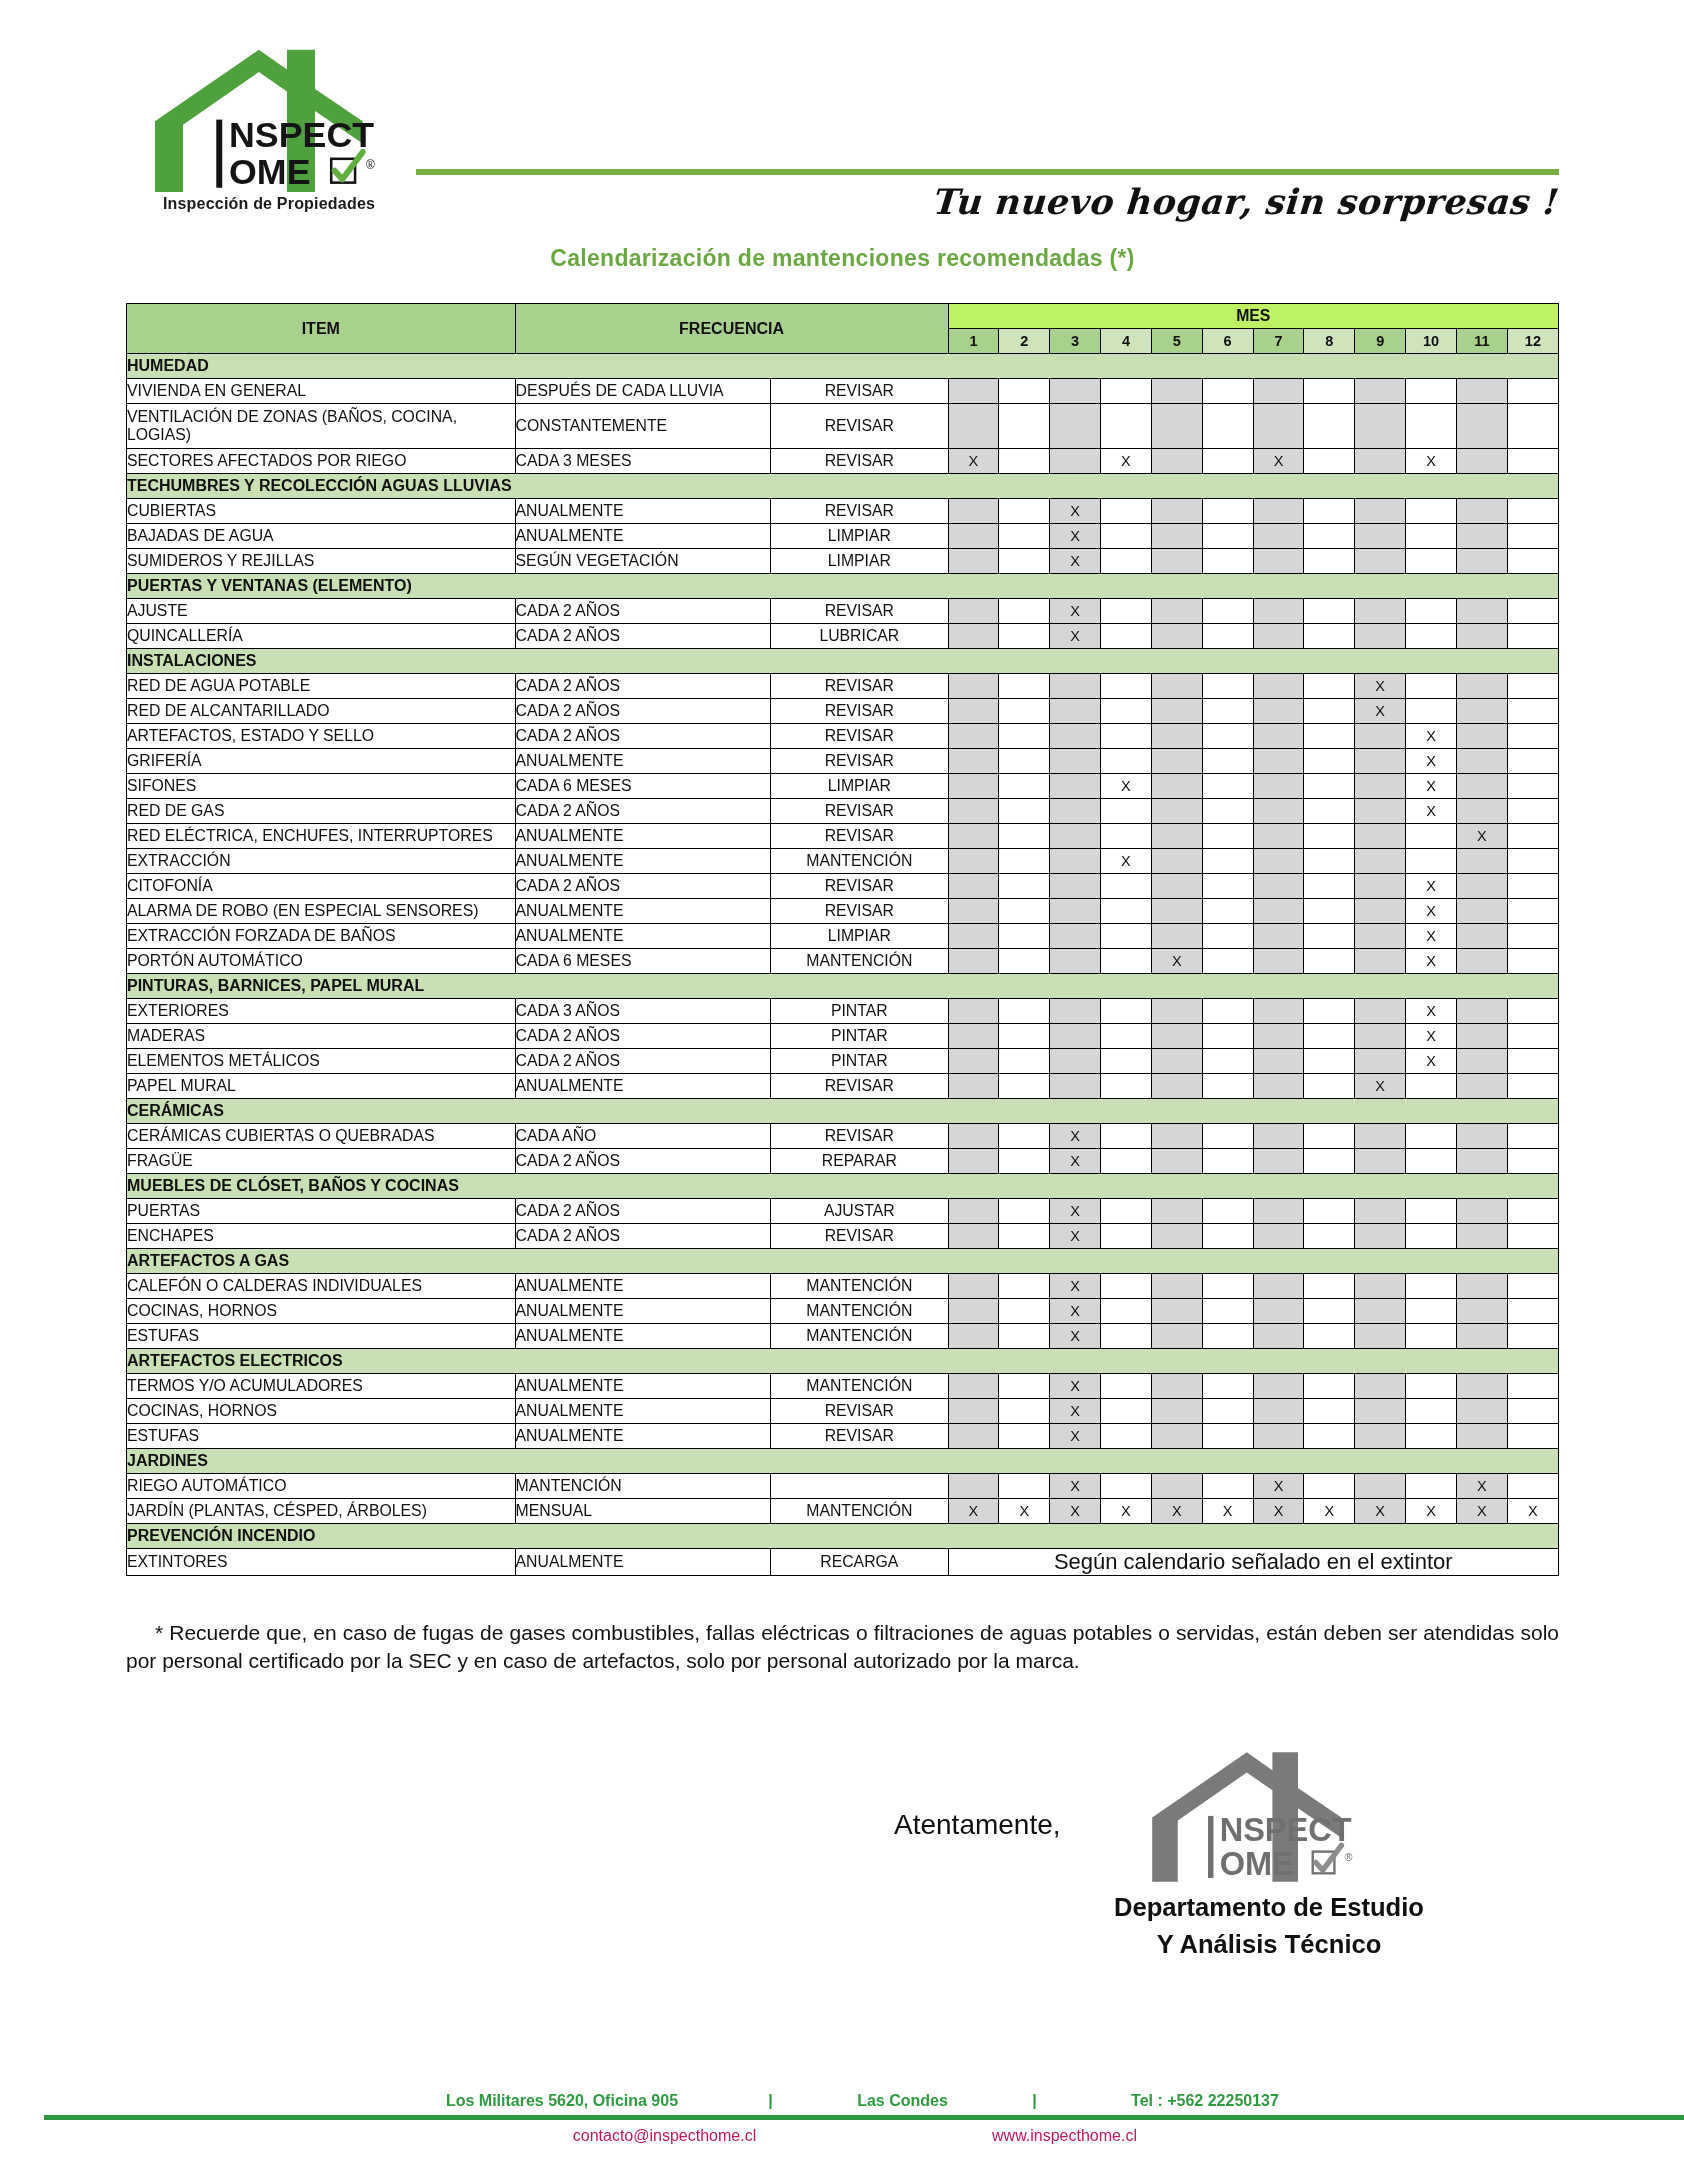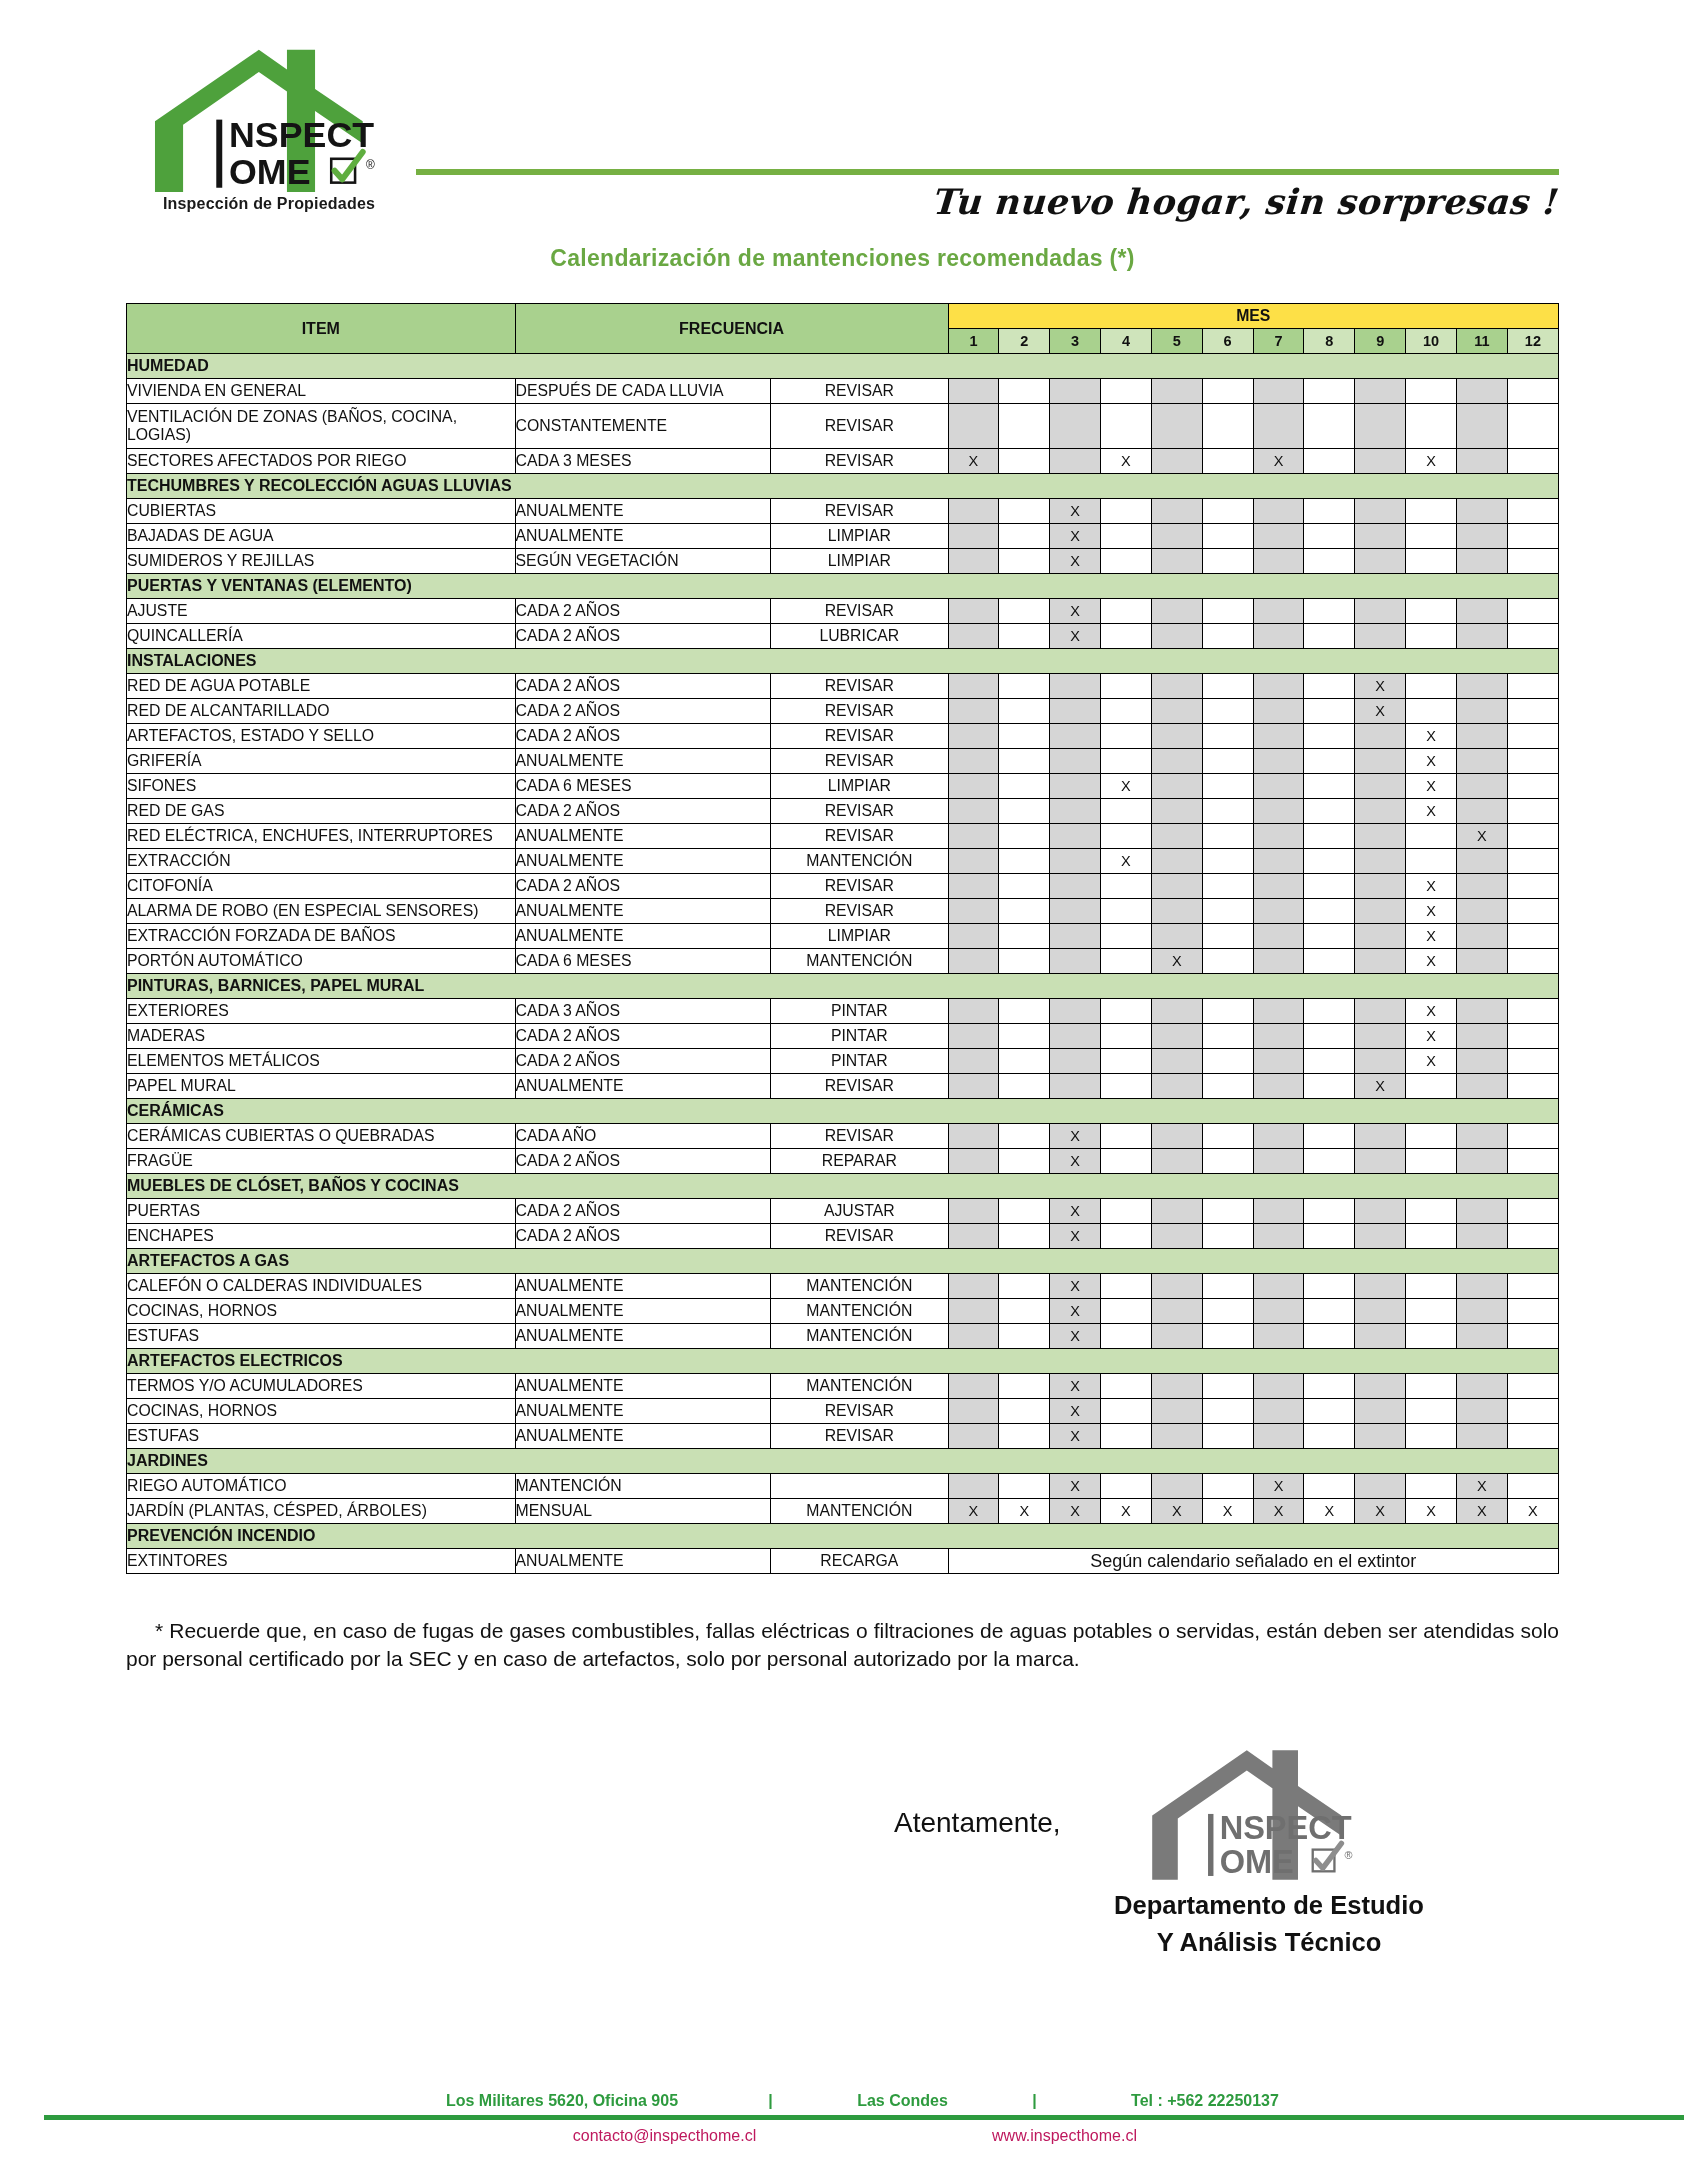--- a/index.html
+++ b/index.html
@@ -84,21 +84,21 @@
     vertical-align: middle;
   }
   th.hdr {
     background: #a9d18e;
     font-size: 16px;
     font-weight: bold;
     text-align: center;
     border: 1.7px solid #000;
   }
   th.hdr-item { height: 53px; }
-  th.mes { background:#fde047; height:25.6px; border:1.7px solid #000; border-bottom:0.9px solid #000;}
+  th.mes { background:#bef264; height:25.6px; border:1.7px solid #000; border-bottom:0.9px solid #000;}
   th.mnum {
     font-size: 14.5px; font-weight: bold; text-align:center; height:25.6px;
     border: 0.9px dotted #555; border-top:0.9px solid #000; border-bottom:1.7px solid #000;
     background: #cfe4bb;
   }
   th.mnum.odd { background: #a9d18e; }
 
   td.sec {
     background: #c9e0b4;
     font-weight: bold;
@@ -115,21 +115,21 @@
     font-size: 14.5px;
     border: 0.9px dotted #555;
     background: #ffffff;
   }
   td.m.odd { background: #d6d6d6; }
   td.m.first { border-left: 1.7px solid #000; }
   td.m.last  { border-right: 1.7px solid #000; }
   td.note {
     text-align: center;
     border: 1.7px solid #000;
-    font-size: 18px;
+    font-size: 22px;
   }
   tr.tall td { height: 45px; }
 
   
   .footnote {
     margin: 31px 126px 0 126px;
     font-size: 21px;
     line-height: 1.32;
     text-align: justify;
   }

